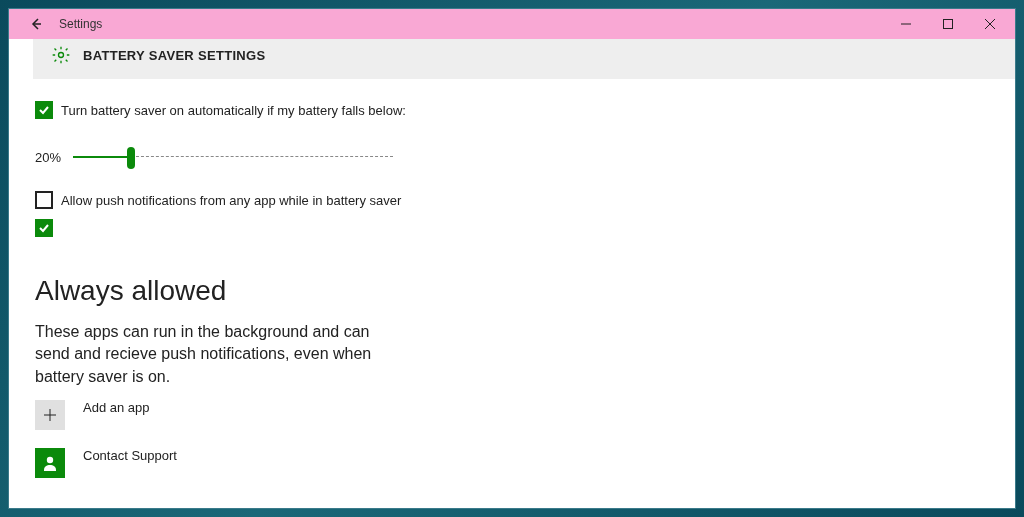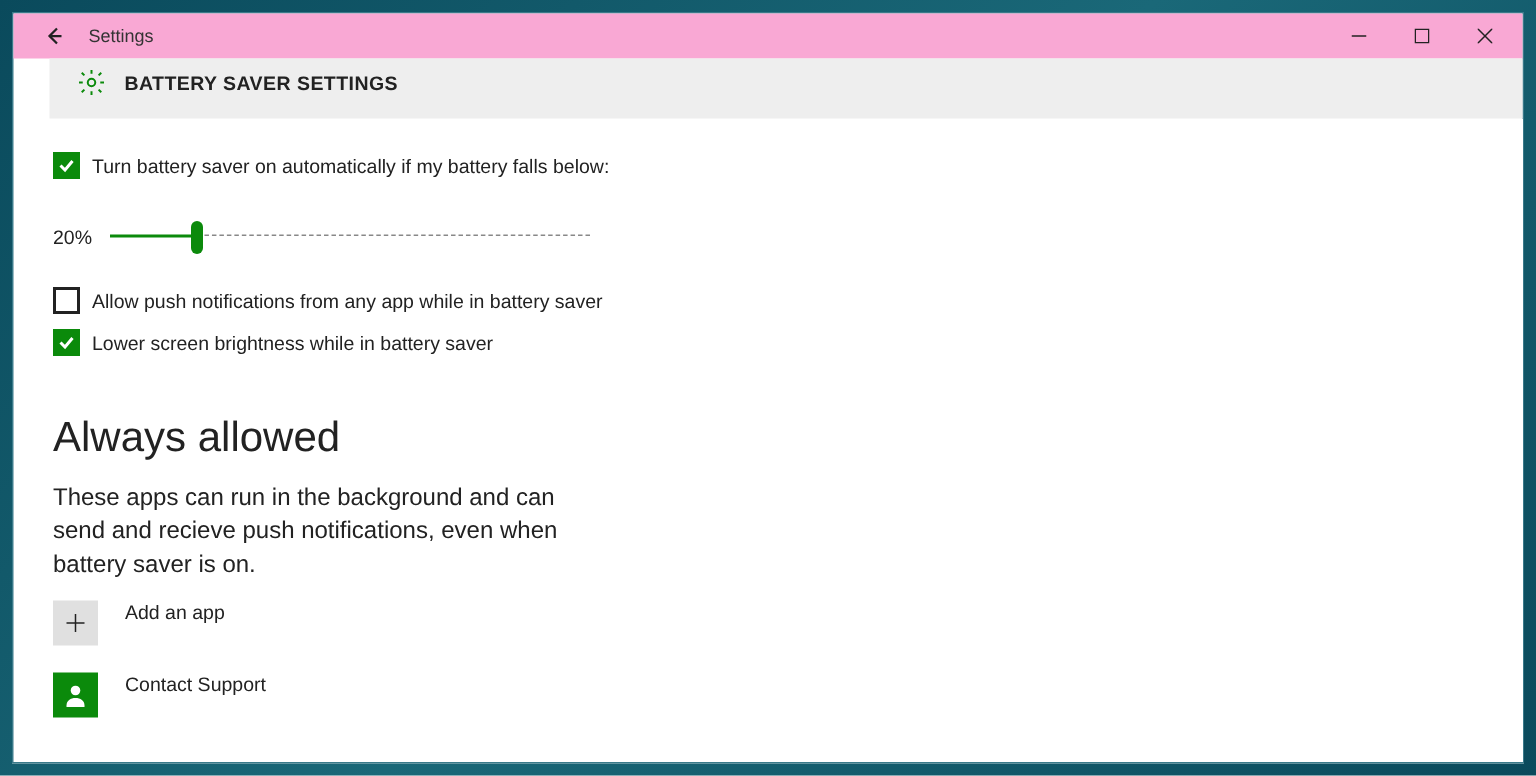--- a/index.html
+++ b/index.html
@@ -230,21 +230,20 @@
       </div>
       <span>Allow push notifications from any app while in battery saver</span>
     </div>
 
     <div class="row">
       <div class="checkbox checked">
         <svg width="12" height="12" viewBox="0 0 12 12">
             <path d="M2 6 L5 9 L10 3" stroke="#fff" stroke-width="2" fill="none"></path>
           </svg>
       </div>
-      <span>Lower screen brightness while in battery saver</span>
     </div>
 
     <div class="section-heading">Always allowed</div>
     <div class="section-desc">These apps can run in the background and can send and recieve push notifications, even when battery saver is on.</div>
 
     <div class="app-row">
       <div class="app-tile tile-add">
         <svg width="14" height="14" viewBox="0 0 14 14">
             <path d="M7 1v12M1 7h12" stroke="#222" stroke-width="1"></path>
           </svg>

